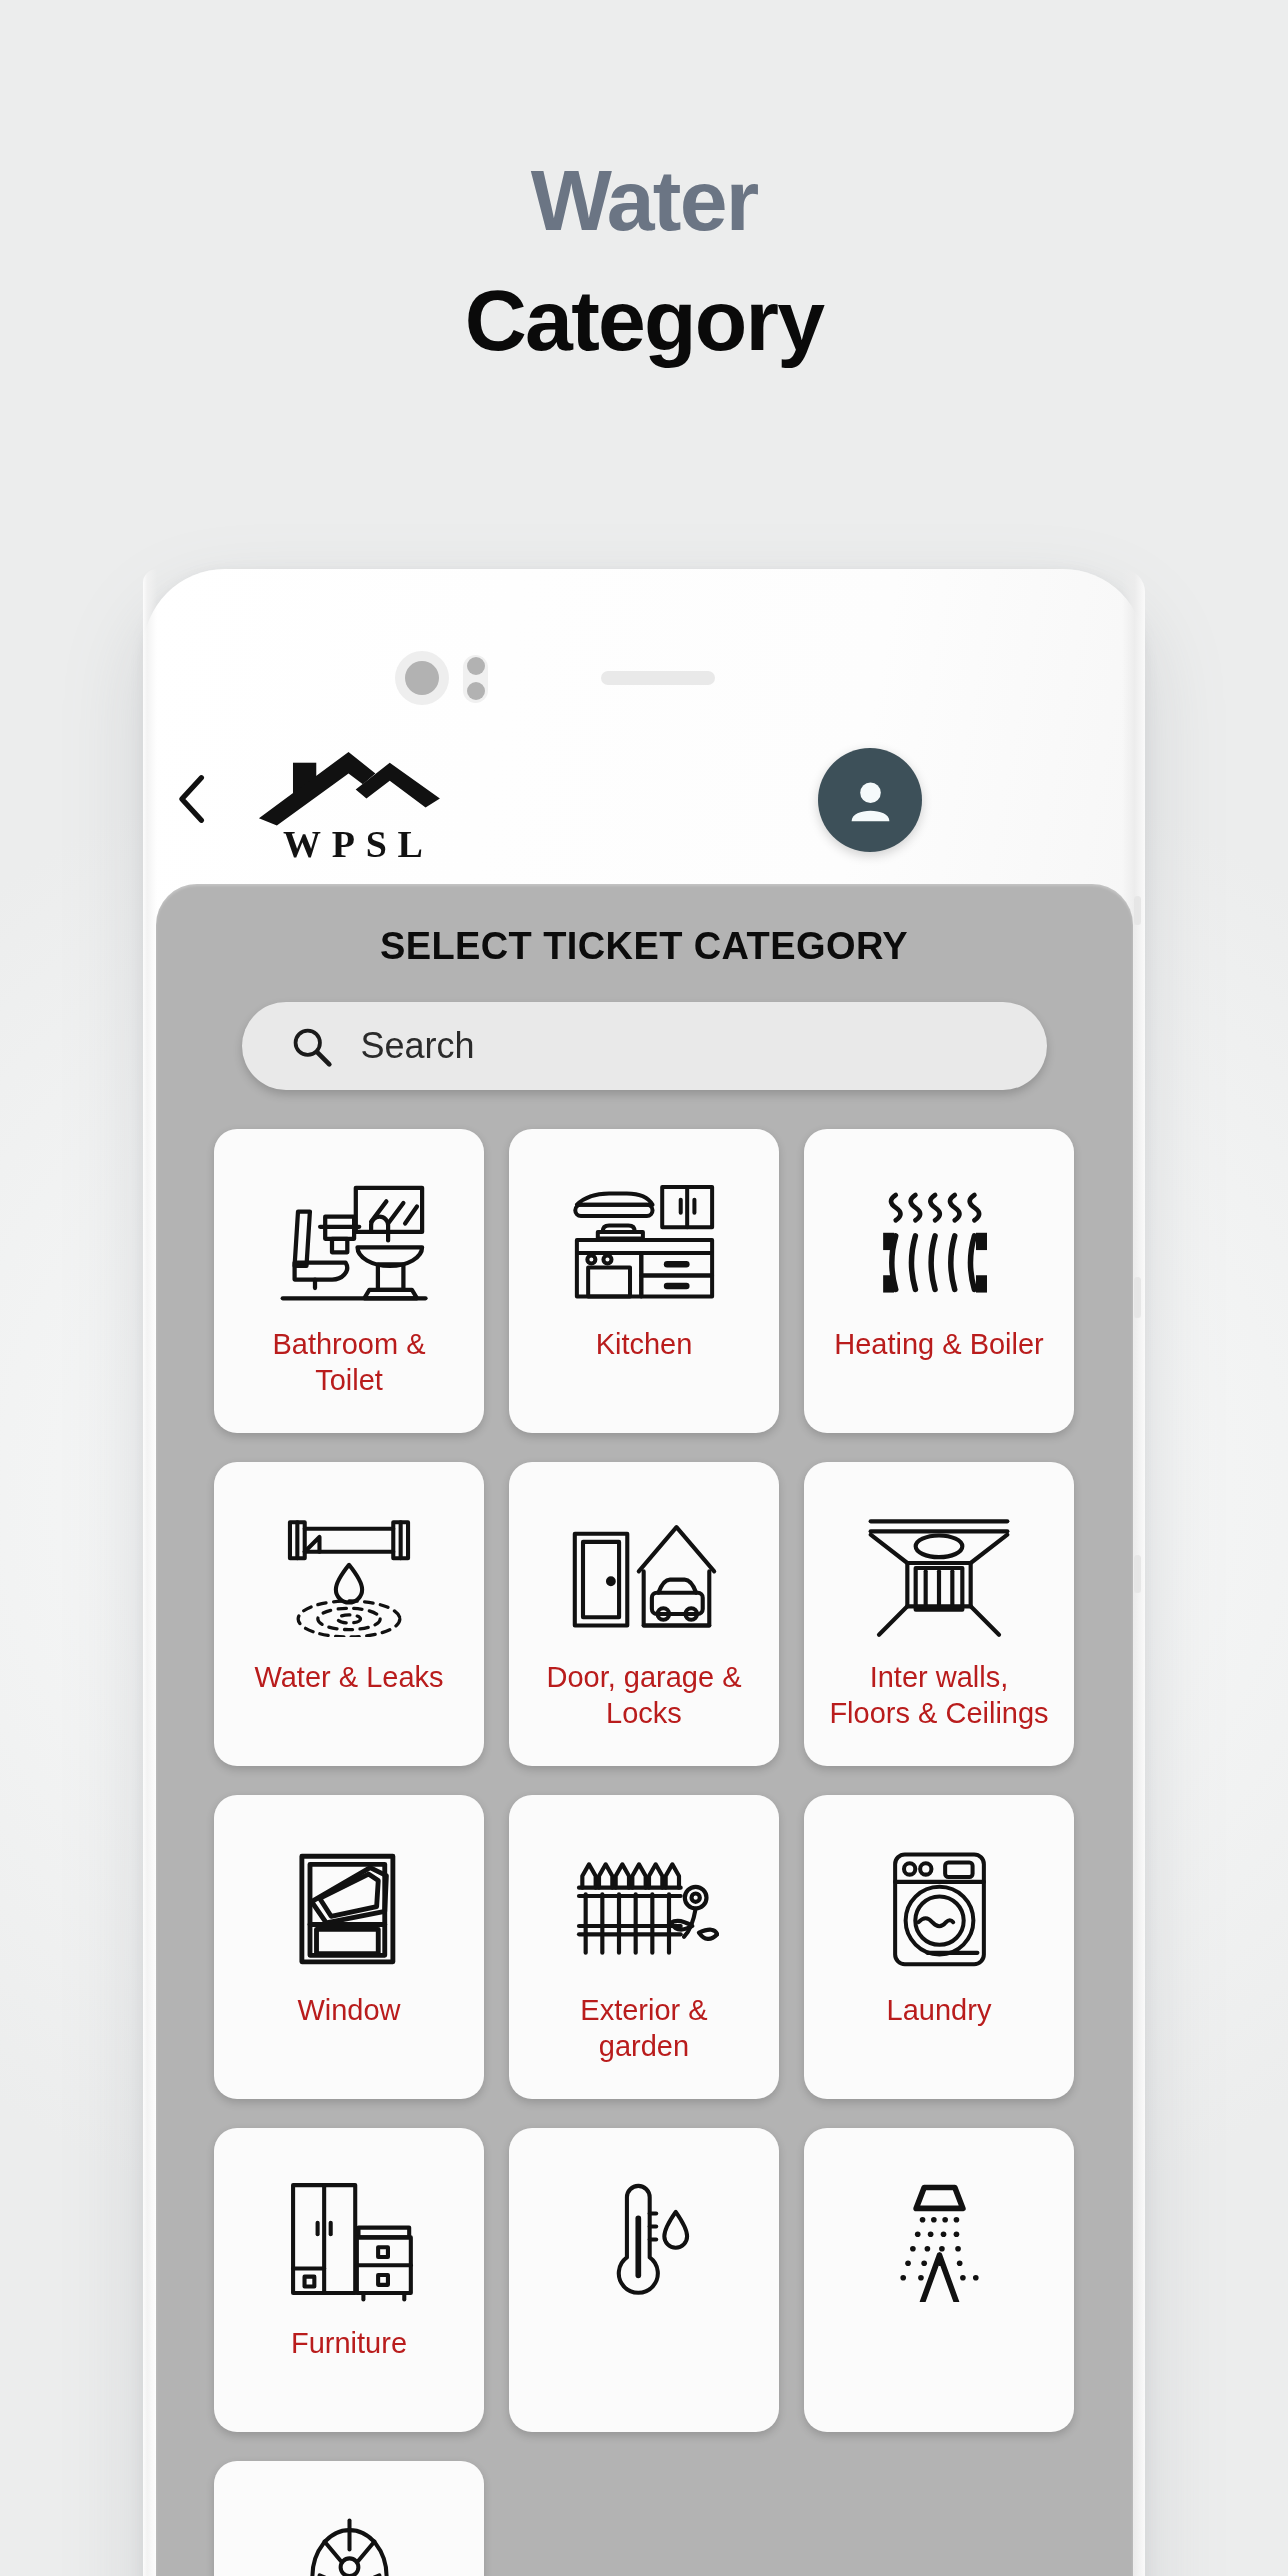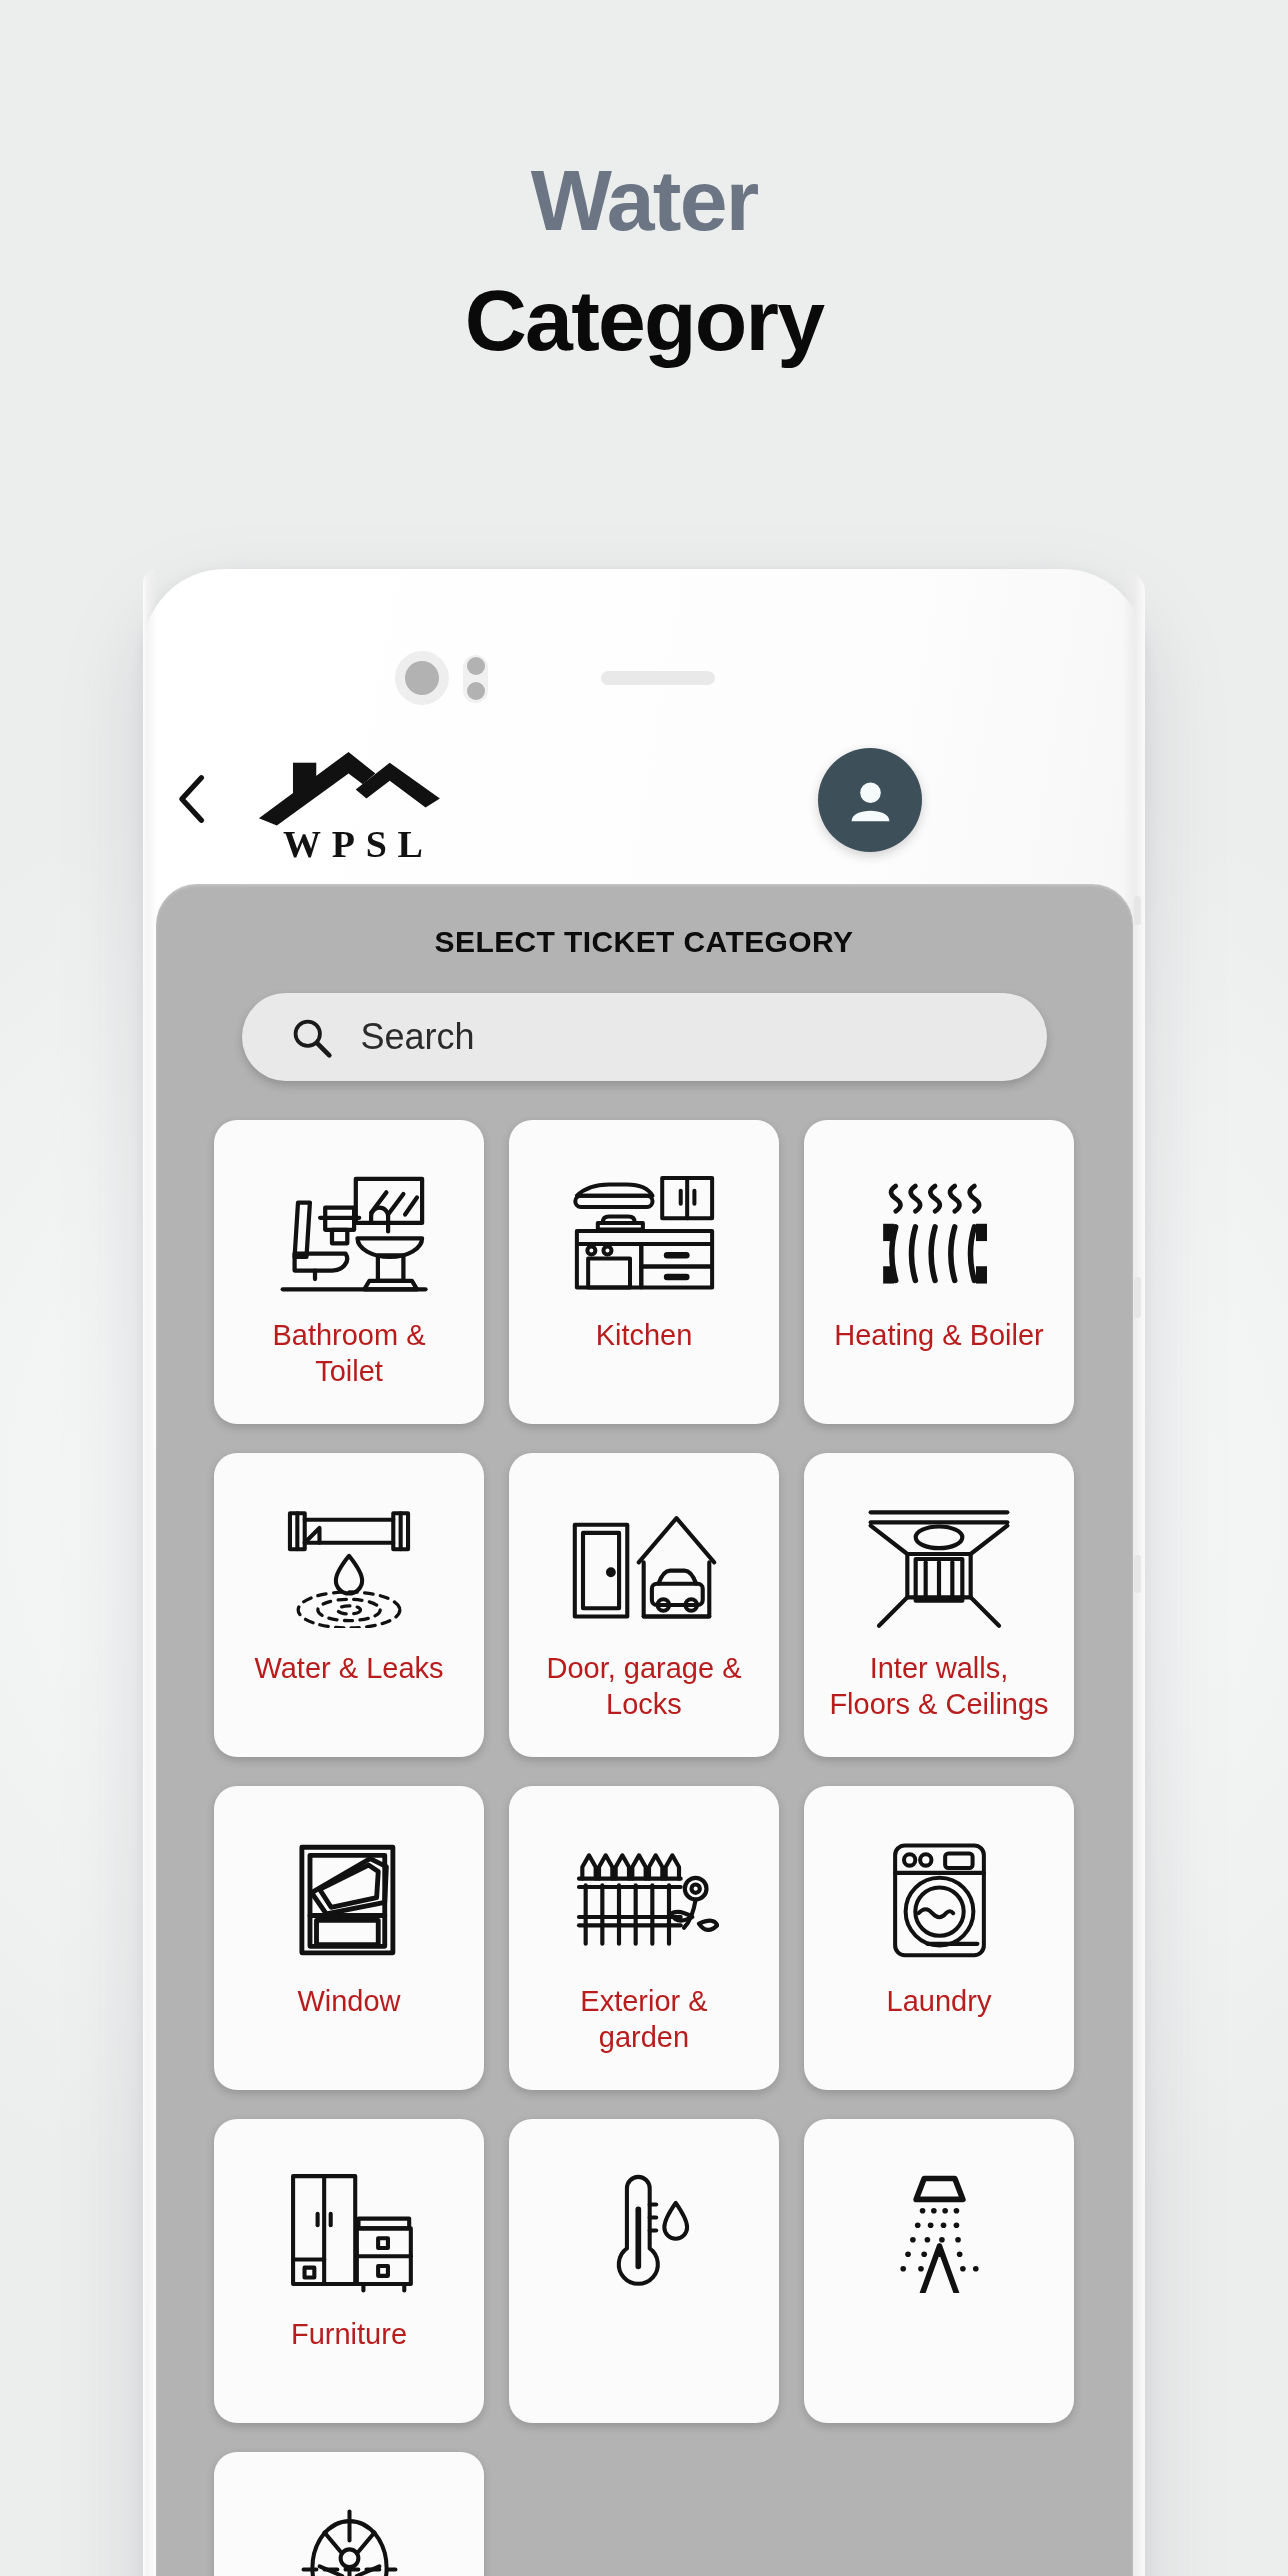--- a/index.html
+++ b/index.html
@@ -202,21 +202,21 @@
     width: 977px;
     height: 1778px;
     background: #b3b3b3;
     border-radius: 41px 41px 0 0;
     box-shadow: inset 0 1.8px 2.7px rgba(255,255,255,0.25);
     overflow: hidden;
   }
   .panel-title {
     margin-top: 41px;
     text-align: center;
-    font-size: 30px;
+    font-size: 38px;
     font-weight: bold;
     letter-spacing: 0.4px;
     color: #0c0c0c;
   }
   .searchbar {
     margin: 34px auto 12px;
     width: 805px;
     height: 88px;
     border-radius: 44px;
     background: #e9e9e9;

